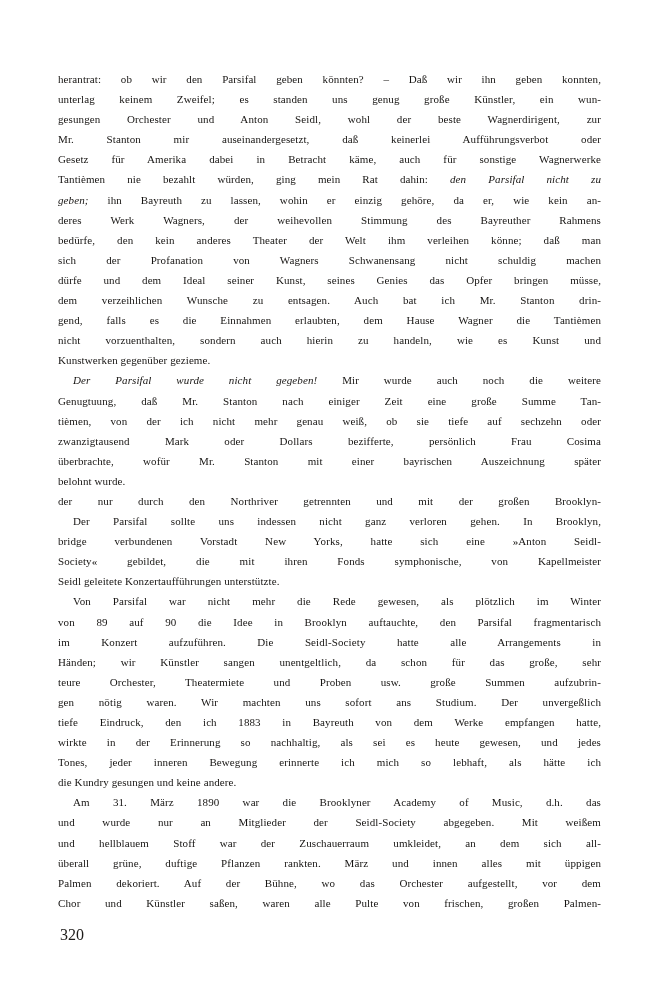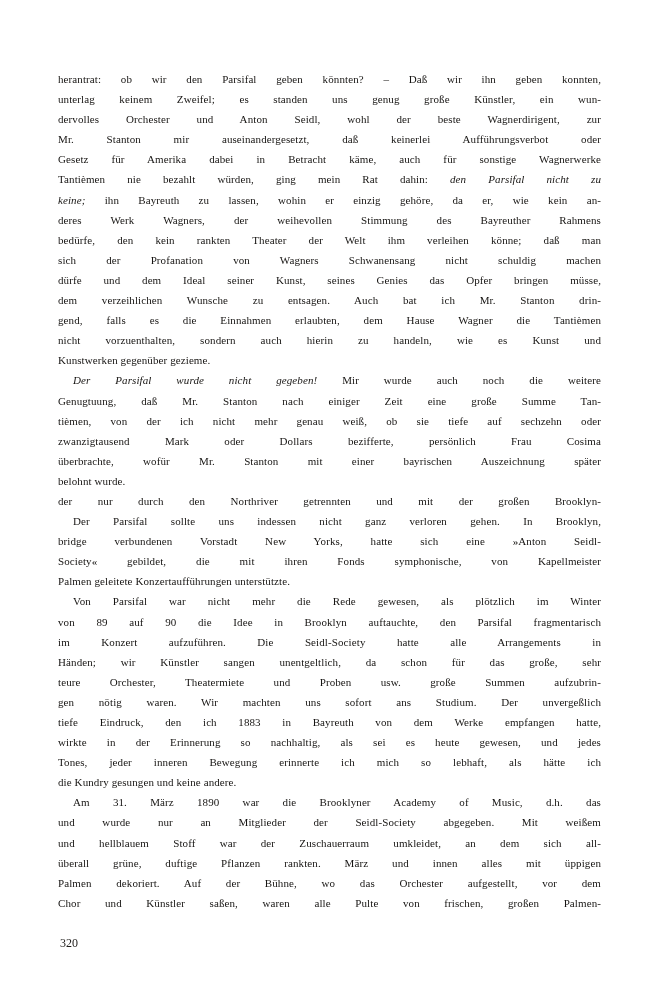--- a/index.html
+++ b/index.html
@@ -38,57 +38,56 @@
   .line.indent {
     text-indent: 15px;
   }
   .italic {
     font-style: italic;
   }
   .page-number {
     position: absolute;
     left: 60px;
     top: 928px;
-    font-size: 12px;
+    font-size: 16px;
     line-height: 14px;
     color: #1d1b19;
-    margin-top: 8px;
   }
 </style>
 </head>
 <body style="color: rgb(23, 21, 19); background: rgb(255, 255, 255);">
 
 <div class="page">
   <div class="text-block">
       <div class="line just"><span>herantrat: ob wir den Parsifal geben könnten? – Daß wir ihn geben konnten,</span></div>
       <div class="line just"><span>unterlag keinem Zweifel; es standen uns genug große Künstler, ein wun-</span></div>
-      <div class="line just"><span>dervolles Orchester und Anton Seidl, wohl der beste Wagnerdirigent, zur</span></div>
+      <div class="line just"><span>gesungen Orchester und Anton Seidl, wohl der beste Wagnerdirigent, zur</span></div>
       <div class="line just"><span>Mr. Stanton mir auseinandergesetzt, daß keinerlei Aufführungsverbot oder</span></div>
       <div class="line just"><span>Gesetz für Amerika dabei in Betracht käme, auch für sonstige Wagnerwerke</span></div>
       <div class="line just"><span>Tantièmen nie bezahlt würden, ging mein Rat dahin: </span><span class="italic">den Parsifal nicht zu</span></div>
-      <div class="line just"><span class="italic">keine;</span><span> ihn Bayreuth zu lassen, wohin er einzig gehöre, da er, wie kein an-</span></div>
+      <div class="line just"><span class="italic">geben;</span><span> ihn Bayreuth zu lassen, wohin er einzig gehöre, da er, wie kein an-</span></div>
       <div class="line just"><span>deres Werk Wagners, der weihevollen Stimmung des Bayreuther Rahmens</span></div>
-      <div class="line just"><span>bedürfe, den kein rankten Theater der Welt ihm verleihen könne; daß man</span></div>
+      <div class="line just"><span>bedürfe, den kein anderes Theater der Welt ihm verleihen könne; daß man</span></div>
       <div class="line just"><span>sich der Profanation von Wagners Schwanensang nicht schuldig machen</span></div>
       <div class="line just"><span>dürfe und dem Ideal seiner Kunst, seines Genies das Opfer bringen müsse,</span></div>
       <div class="line just"><span>dem verzeihlichen Wunsche zu entsagen. Auch bat ich Mr. Stanton drin-</span></div>
       <div class="line just"><span>gend, falls es die Einnahmen erlaubten, dem Hause Wagner die Tantièmen</span></div>
       <div class="line just"><span>nicht vorzuenthalten, sondern auch hierin zu handeln, wie es Kunst und</span></div>
       <div class="line"><span>Kunstwerken gegenüber gezieme.</span></div>
       <div class="line just indent"><span class="italic">Der Parsifal wurde nicht gegeben!</span><span> Mir wurde auch noch die weitere</span></div>
       <div class="line just"><span>Genugtuung, daß Mr. Stanton nach einiger Zeit eine große Summe Tan-</span></div>
       <div class="line just"><span>tièmen, von der ich nicht mehr genau weiß, ob sie tiefe auf sechzehn oder</span></div>
       <div class="line just"><span>zwanzigtausend Mark oder Dollars bezifferte, persönlich Frau Cosima</span></div>
       <div class="line just"><span>überbrachte, wofür Mr. Stanton mit einer bayrischen Auszeichnung später</span></div>
       <div class="line"><span>belohnt wurde.</span></div>
       <div class="line just"><span>der nur durch den Northriver getrennten und mit der großen Brooklyn-</span></div>
       <div class="line just indent"><span>Der Parsifal sollte uns indessen nicht ganz verloren gehen. In Brooklyn,</span></div>
       <div class="line just"><span>bridge verbundenen Vorstadt New Yorks, hatte sich eine »Anton Seidl-</span></div>
       <div class="line just"><span>Society« gebildet, die mit ihren Fonds symphonische, von Kapellmeister</span></div>
-      <div class="line"><span>Palmen geleitete Konzertaufführungen unterstützte.</span></div>
+      <div class="line"><span>Seidl geleitete Konzertaufführungen unterstützte.</span></div>
       <div class="line just indent"><span>Von Parsifal war nicht mehr die Rede gewesen, als plötzlich im Winter</span></div>
       <div class="line just"><span>von 89 auf 90 die Idee in Brooklyn auftauchte, den Parsifal fragmentarisch</span></div>
       <div class="line just"><span>im Konzert aufzuführen. Die Seidl-Society hatte alle Arrangements in</span></div>
       <div class="line just"><span>Händen; wir Künstler sangen unentgeltlich, da schon für das große, sehr</span></div>
       <div class="line just"><span>teure Orchester, Theatermiete und Proben usw. große Summen aufzubrin-</span></div>
       <div class="line just"><span>gen nötig waren. Wir machten uns sofort ans Studium. Der unvergeßlich</span></div>
       <div class="line just"><span>tiefe Eindruck, den ich 1883 in Bayreuth von dem Werke empfangen hatte,</span></div>
       <div class="line just"><span>wirkte in der Erinnerung so nachhaltig, als sei es heute gewesen, und jedes</span></div>
       <div class="line just"><span>Tones, jeder inneren Bewegung erinnerte ich mich so lebhaft, als hätte ich</span></div>
       <div class="line"><span>die Kundry gesungen und keine andere.</span></div>

